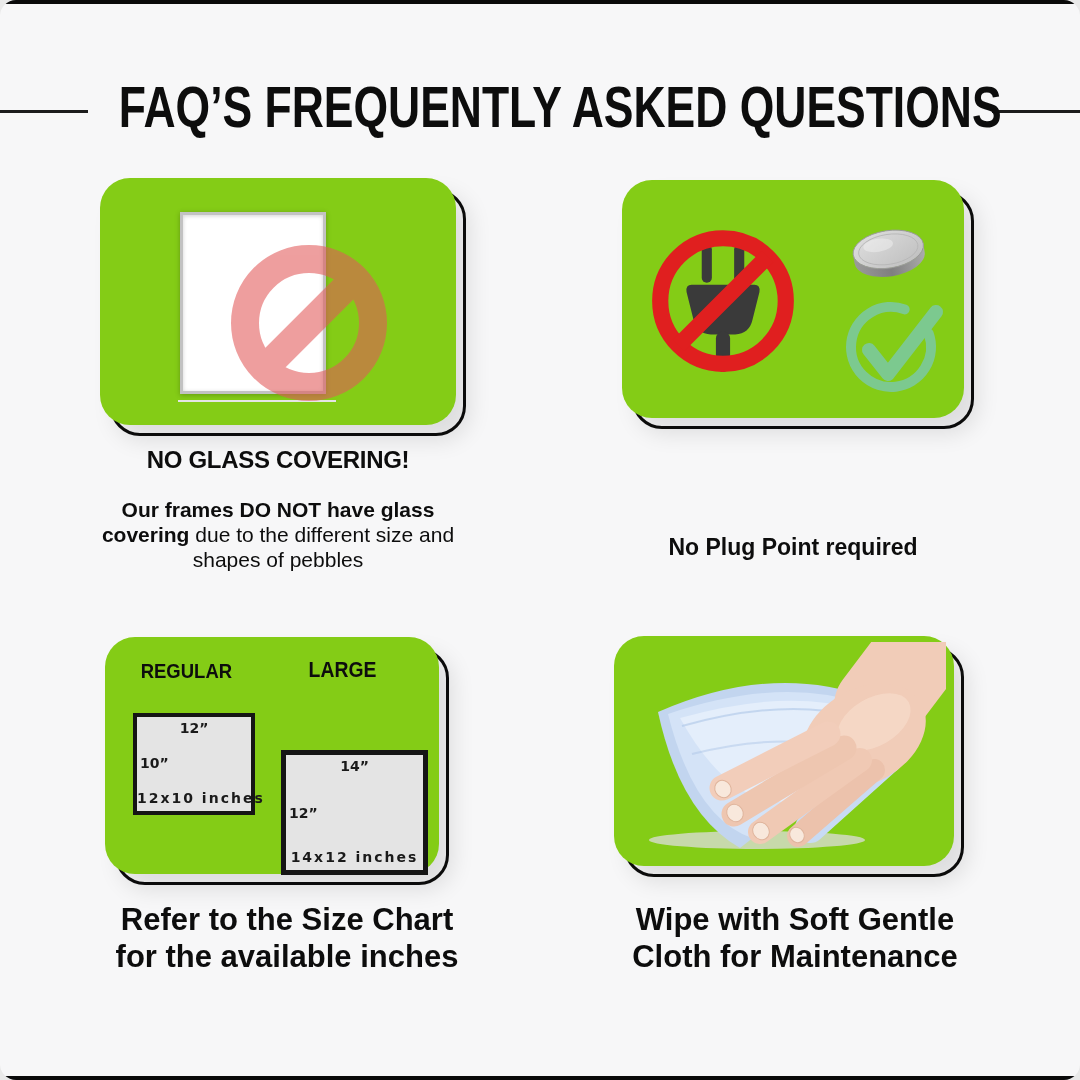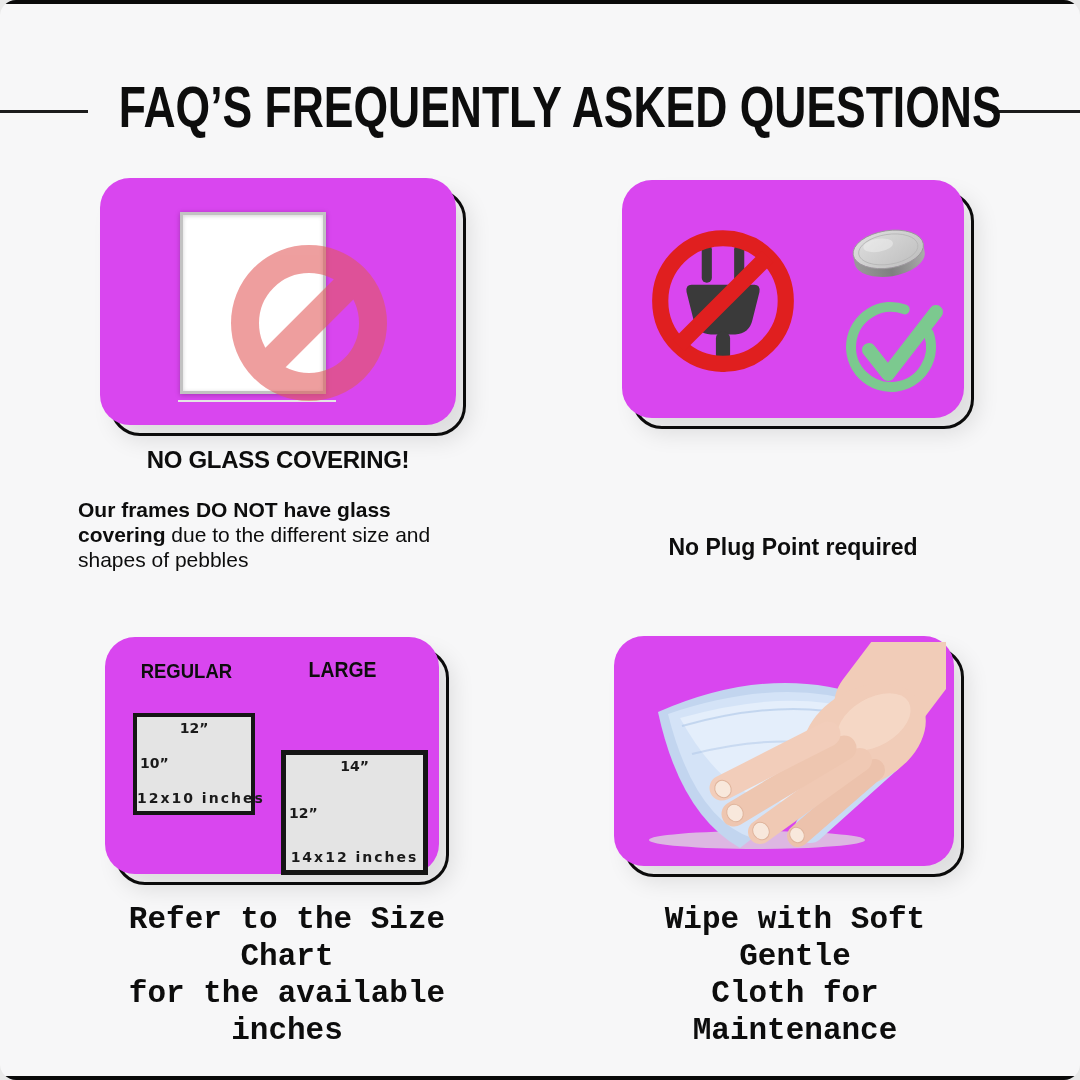--- a/index.html
+++ b/index.html
@@ -19,21 +19,21 @@
     text-align:center;font-size:57px;font-weight:bold;letter-spacing:0;
     white-space:nowrap;transform:scaleX(0.78);transform-origin:center;
   }
   
   .cardwrap{position:absolute;}
   .card-outline{
     position:absolute;inset:0;transform:translate(10px,11px);
     border:3px solid #0c0c0c;border-radius:30px;
   }
   .cardface{
-    position:absolute;inset:0;background:#d946ef;border-radius:30px;
+    position:absolute;inset:0;background:#84cc16;border-radius:30px;
     box-shadow:14px 16px 22px rgba(0,0,0,0.10);
   }
   .cardwrap.tl{left:100px;top:178px;width:356px;height:247px;}
   .cardwrap.tr{left:622px;top:180px;width:342px;height:238px;}
   .cardwrap.bl{left:105px;top:637px;width:334px;height:237px;}
   .cardwrap.br{left:614px;top:636px;width:340px;height:230px;}
   
   .pframe{
     position:absolute;left:80px;top:34px;width:140px;height:176px;
     border:3px solid #c2c2c2;background:#fff;
@@ -65,24 +65,24 @@
   .dim.total{bottom:5px;left:0;right:0;text-align:center;letter-spacing:2px;font-size:14px;}
   
   .hand-svg{position:absolute;left:8px;top:6px;}
   
   .cap-heading{position:absolute;margin:0;text-align:center;font-weight:bold;}
   .h-noglass{left:83px;top:446px;width:390px;font-size:24px;letter-spacing:-0.3px;}
   .h-battery{left:612px;top:446px;width:362px;font-size:32px;line-height:39px;}
   .sub-battery{left:612px;top:534px;width:362px;font-size:23px;}
   .body-noglass{
     position:absolute;left:78px;top:497px;width:400px;margin:0;
-    font-size:21px;line-height:25px;font-weight:normal;
+    text-align:center;font-size:21px;line-height:25px;font-weight:normal;
   }
   .body-noglass strong{font-weight:bold;}
-  .cap-bottom{position:absolute;margin:0;text-align:center;font-weight:bold;font-size:31px;line-height:37px;font-family:Liberation Mono, monospace;}
+  .cap-bottom{position:absolute;margin:0;text-align:center;font-weight:bold;font-size:31px;line-height:37px;}
   .c-size{left:88px;top:901px;width:398px;}
   .c-cloth{left:605px;top:901px;width:380px;}
 </style>
 </head>
 <body>
 
 <div class="stage">
 
   <div class="bar top"></div>
   <div class="bar bottom"></div>

